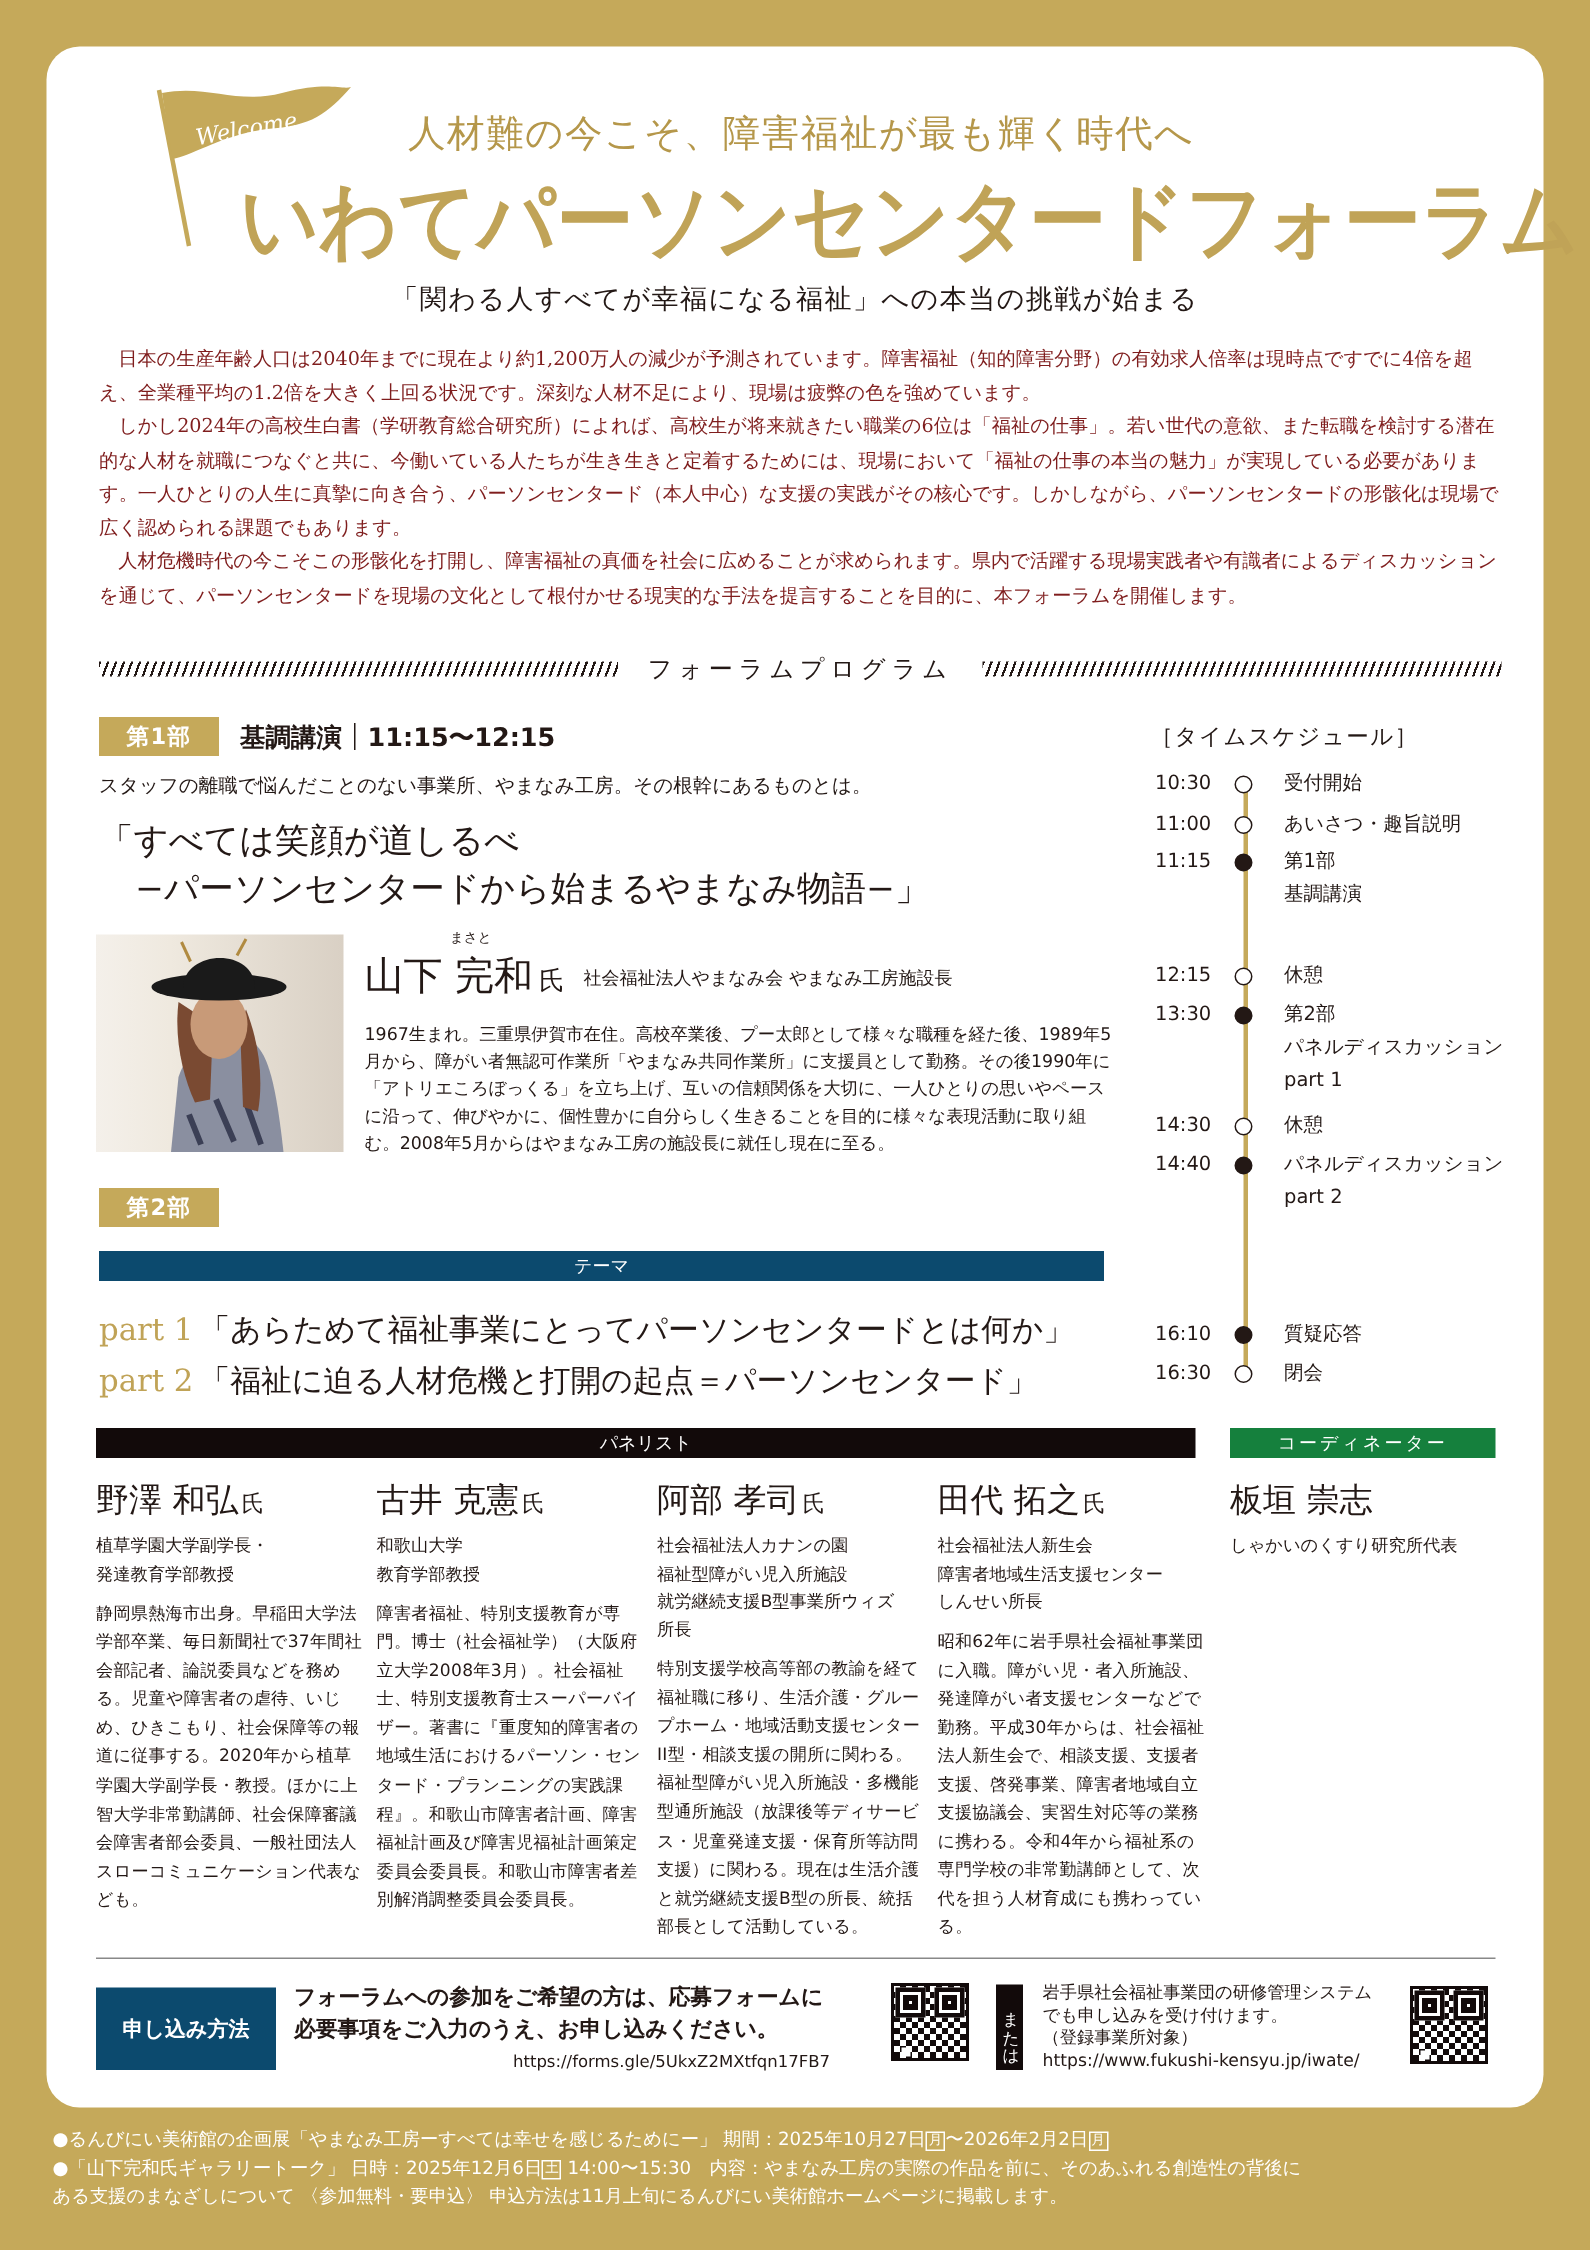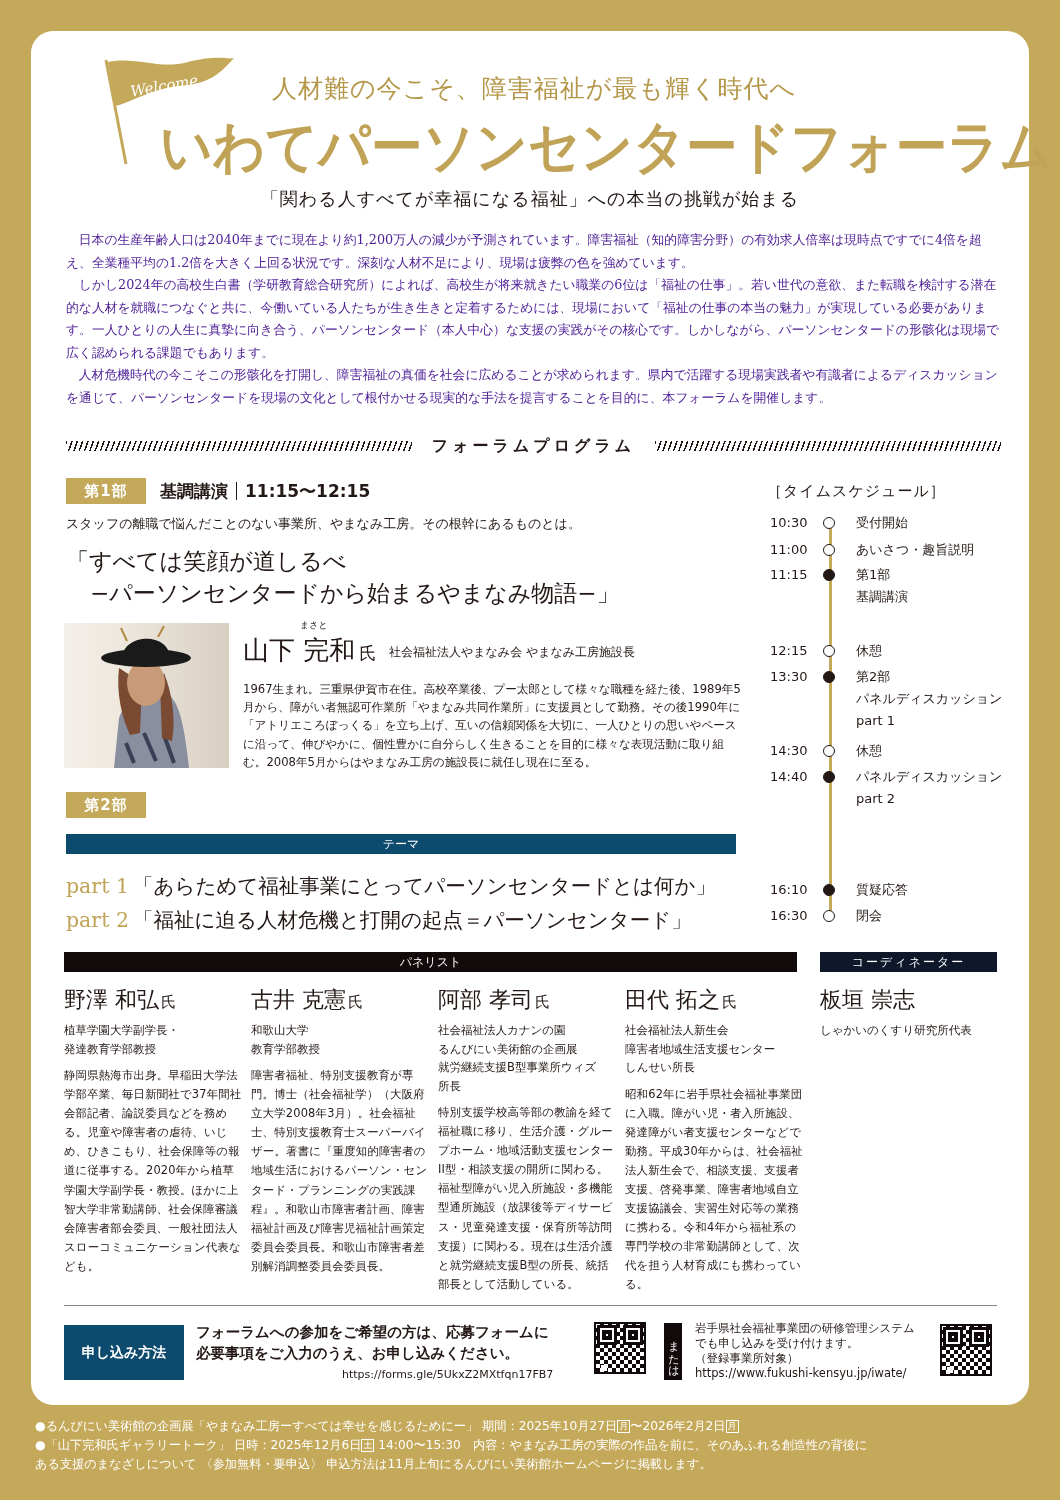--- a/index.html
+++ b/index.html
@@ -7,27 +7,27 @@
   body { background: #C5A95A; font-family: "DejaVu Sans", "Liberation Sans", sans-serif; color: #231815; position: relative; overflow: hidden; }
   .card { position: absolute; left: 31px; top: 31px; width: 998px; height: 1374px; background: #fff; border-radius: 22px; }
   .serif { font-family: "DejaVu Serif", "Liberation Serif", serif; }
 
   
   .flag { position: absolute; left: 98px; top: 56px; width: 140px; height: 110px; }
   .tagline { position: absolute; left: 272px; top: 72px; font-size: 25px; color: #B5974A; letter-spacing: 1px; }
   .title { position: absolute; left: 160px; top: 110px; font-size: 56px; color: #C0A357; letter-spacing: 0px; font-weight: bold; white-space: nowrap; transform: scaleX(0.92); transform-origin: left; }
   .subtitle { position: absolute; left: 0; width: 1060px; text-align: center; top: 187px; font-size: 18px; color: #231815; letter-spacing: 1px; }
 
-  .intro { position: absolute; left: 66px; top: 229px; width: 935px; font-size: 12.8px; line-height: 22.5px; color: #4c1d95; }
+  .intro { position: absolute; left: 66px; top: 229px; width: 935px; font-size: 12.8px; line-height: 22.5px; color: #7f1d1d; }
   .intro p { text-indent: 1em; }
 
   
   .prog-heading { position: absolute; left: 66px; top: 436px; width: 935px; height: 20px; display: flex; align-items: center; }
   .hatch { flex: 1; height: 10px; background: repeating-linear-gradient(110deg, #231815 0 1.5px, transparent 1.5px 5px); }
-  .prog-heading .label { padding: 0 20px; font-size: 16px; font-weight: bold; letter-spacing: 4px; }
+  .prog-heading .label { padding: 0 20px; font-size: 16px; font-weight: normal; letter-spacing: 4px; }
 
   .part-row { position: absolute; left: 66px; display: flex; align-items: center; height: 26px; }
   .part-badge { background: #C5A95A; color: #fff; font-size: 15px; font-weight: bold; width: 80px; height: 26px; display: flex; align-items: center; justify-content: center; letter-spacing: 1px; }
   .part-title { margin-left: 14px; font-size: 17px; font-weight: bold; white-space: nowrap; }
   .part-title .bar { display: inline-block; width: 1px; height: 18px; background: #231815; margin: 0 8px; vertical-align: -3px; }
   .circ { display: inline-block; width: 15px; height: 15px; border-radius: 50%; background: #C5A95A; color: #fff; font-size: 10px; text-align: center; line-height: 15px; vertical-align: 1px; margin-right: 2px; }
 
   .lead { position: absolute; left: 66px; top: 515px; font-size: 13px; }
   .talk-title { position: absolute; left: 66px; top: 545px; font-size: 23px; line-height: 32px; }
   .talk-title div:nth-child(2) { padding-left: 24px; }
@@ -47,21 +47,21 @@
   .ts-heading { position: absolute; left: 767px; top: 482px; font-size: 15px; letter-spacing: 1px; }
   .tl-line { position: absolute; left: 829px; top: 525px; width: 3px; height: 392px; background: #C5A95A; }
   .tl-item { position: absolute; left: 770px; display: flex; font-size: 13px; line-height: 22px; }
   .tl-item .t { width: 50px; text-align: left; }
   .tl-item .dot { width: 12px; height: 12px; border-radius: 50%; border: 1px solid #231815; background: #fff; margin: 5px 0 0 3px; position: relative; z-index: 2; }
   .tl-item .dot.fill { background: #231815; }
   .tl-item .lbl { margin-left: 21px; }
 
   
   .pan-bar { position: absolute; left: 64px; top: 952px; width: 733px; height: 20px; background: #120a0a; color: #fff; font-size: 12px; text-align: center; line-height: 20px; }
-  .coord-bar { position: absolute; left: 820px; top: 952px; width: 177px; height: 20px; background: #0f172a; color: #fff; font-size: 12px; text-align: center; line-height: 20px; letter-spacing: 2px; }
+  .coord-bar { position: absolute; left: 820px; top: 952px; width: 177px; height: 20px; background: #15803d; color: #fff; font-size: 12px; text-align: center; line-height: 20px; letter-spacing: 2px; }
   .person { position: absolute; top: 985px; width: 180px; }
   .person .nm { font-size: 22px; white-space: nowrap; }
   .person .nm .shi { font-size: 15px; margin-left: 2px; }
   .person .aff { font-size: 11.5px; line-height: 18.5px; margin-top: 6px; }
   .person .bio { font-size: 11.4px; line-height: 19.1px; margin-top: 8px; letter-spacing: 0.2px; }
 
   
   .divider { position: absolute; left: 64px; top: 1305px; width: 933px; height: 1px; background: #888; }
   .apply-label { position: absolute; left: 64px; top: 1325px; width: 120px; height: 55px; background: #0c4a6e; color: #fff; font-size: 14px; font-weight: bold; display: flex; align-items: center; justify-content: center; }
   .apply-text { position: absolute; left: 196px; top: 1322px; font-size: 14.5px; font-weight: bold; line-height: 21px; }
@@ -200,21 +200,21 @@
   <div class="aff"><span>植草学園大学副学長・</span><br><span>発達教育学部教授</span></div>
   <div class="bio">静岡県熱海市出身。早稲田大学法学部卒業、毎日新聞社で37年間社会部記者、論説委員などを務める。児童や障害者の虐待、いじめ、ひきこもり、社会保障等の報道に従事する。2020年から植草学園大学副学長・教授。ほかに上智大学非常勤講師、社会保障審議会障害者部会委員、一般社団法人スローコミュニケーション代表なども。</div>
 </div>
 <div class="person" style="left:251px;width:178px">
   <div class="nm serif"><span>古井 克憲</span><span class="shi">氏</span></div>
   <div class="aff"><span>和歌山大学</span><br><span>教育学部教授</span></div>
   <div class="bio">障害者福祉、特別支援教育が専門。博士（社会福祉学）（大阪府立大学2008年3月）。社会福祉士、特別支援教育士スーパーバイザー。著書に『重度知的障害者の地域生活におけるパーソン・センタード・プランニングの実践課程』。和歌山市障害者計画、障害福祉計画及び障害児福祉計画策定委員会委員長。和歌山市障害者差別解消調整委員会委員長。</div>
 </div>
 <div class="person" style="left:438px;width:178px">
   <div class="nm serif"><span>阿部 孝司</span><span class="shi">氏</span></div>
-  <div class="aff"><span>社会福祉法人カナンの園</span><br><span>るんびにい美術館の企画展</span><br><span>就労継続支援B型事業所ウィズ</span><br><span>所長</span></div>
+  <div class="aff"><span>社会福祉法人カナンの園</span><br><span>福祉型障がい児入所施設</span><br><span>就労継続支援B型事業所ウィズ</span><br><span>所長</span></div>
   <div class="bio">特別支援学校高等部の教諭を経て福祉職に移り、生活介護・グループホーム・地域活動支援センターII型・相談支援の開所に関わる。福祉型障がい児入所施設・多機能型通所施設（放課後等ディサービス・児童発達支援・保育所等訪問支援）に関わる。現在は生活介護と就労継続支援B型の所長、統括部長として活動している。</div>
 </div>
 <div class="person" style="left:625px;width:178px">
   <div class="nm serif"><span>田代 拓之</span><span class="shi">氏</span></div>
   <div class="aff"><span>社会福祉法人新生会</span><br><span>障害者地域生活支援センター</span><br><span>しんせい所長</span></div>
   <div class="bio">昭和62年に岩手県社会福祉事業団に入職。障がい児・者入所施設、発達障がい者支援センターなどで勤務。平成30年からは、社会福祉法人新生会で、相談支援、支援者支援、啓発事業、障害者地域自立支援協議会、実習生対応等の業務に携わる。令和4年から福祉系の専門学校の非常勤講師として、次代を担う人材育成にも携わっている。</div>
 </div>
 <div class="person" style="left:820px;width:178px">
   <div class="nm serif">板垣 崇志</div>
   <div class="aff">しゃかいのくすり研究所代表</div>

